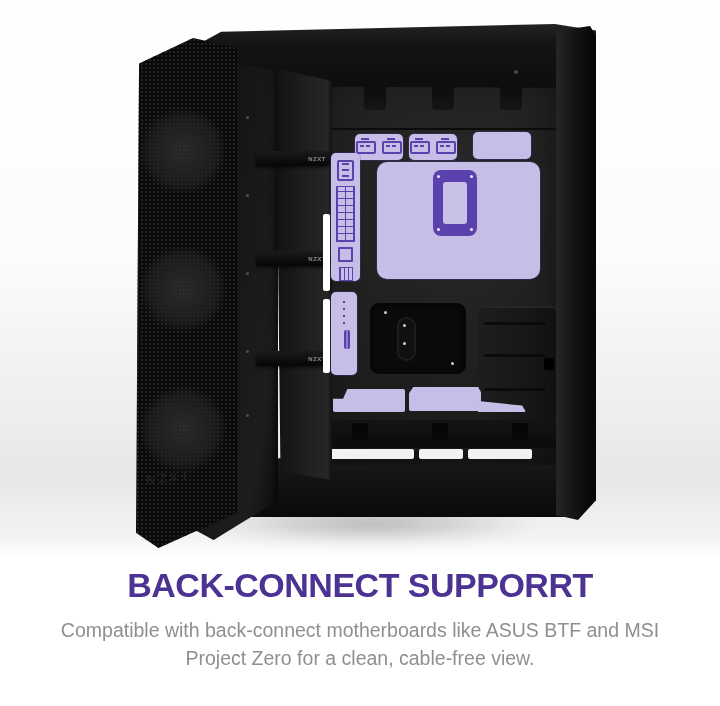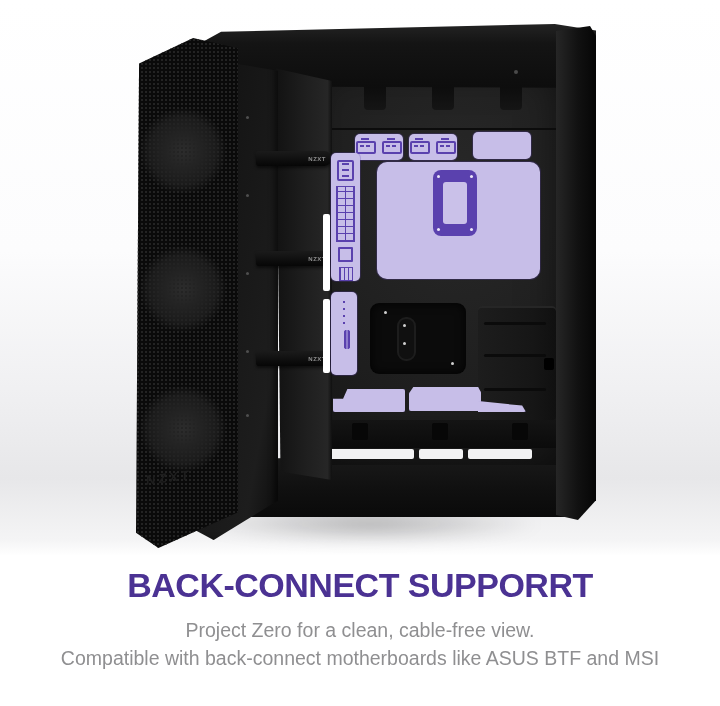--- a/index.html
+++ b/index.html
@@ -270,16 +270,16 @@
   </div>
 
   <div class="hl bsl"></div>
   <div class="hl bsr"></div>
   <div class="hl bsr-ext"></div>
 </div>
 
 <div class="text-section">
   <div class="headline">BACK-CONNECT SUPPORRT</div>
   <div class="sub">
+    <div>Compatible with back-connect motherboards like ASUS BTF and MSI</div>
     <div>Project Zero for a clean, cable-free view.</div>
-    <div>Compatible with back-connect motherboards like ASUS BTF and MSI</div>
   </div>
 </div>
 
 </body></html>

